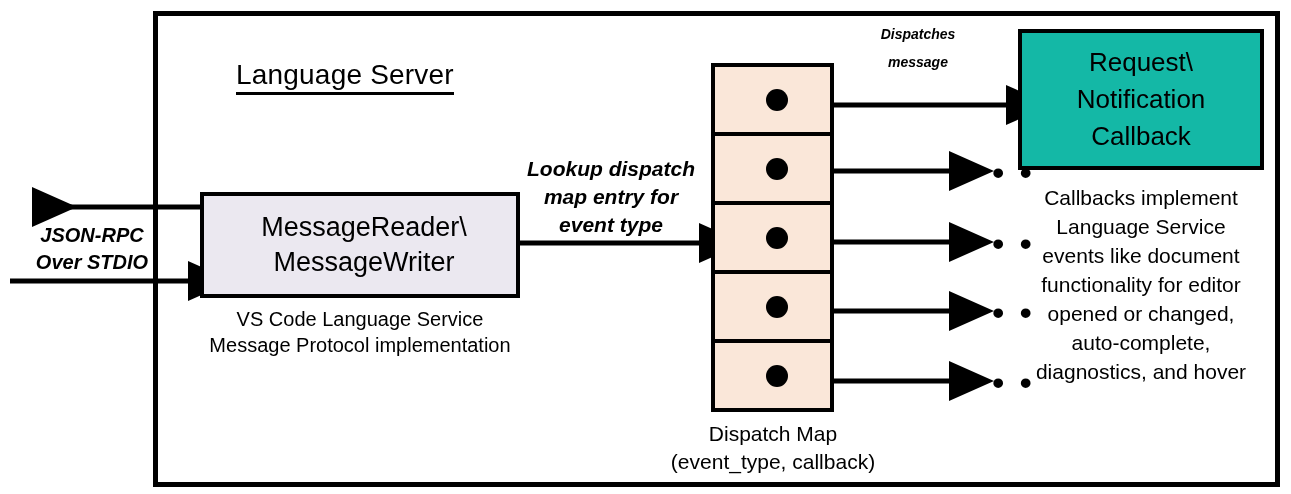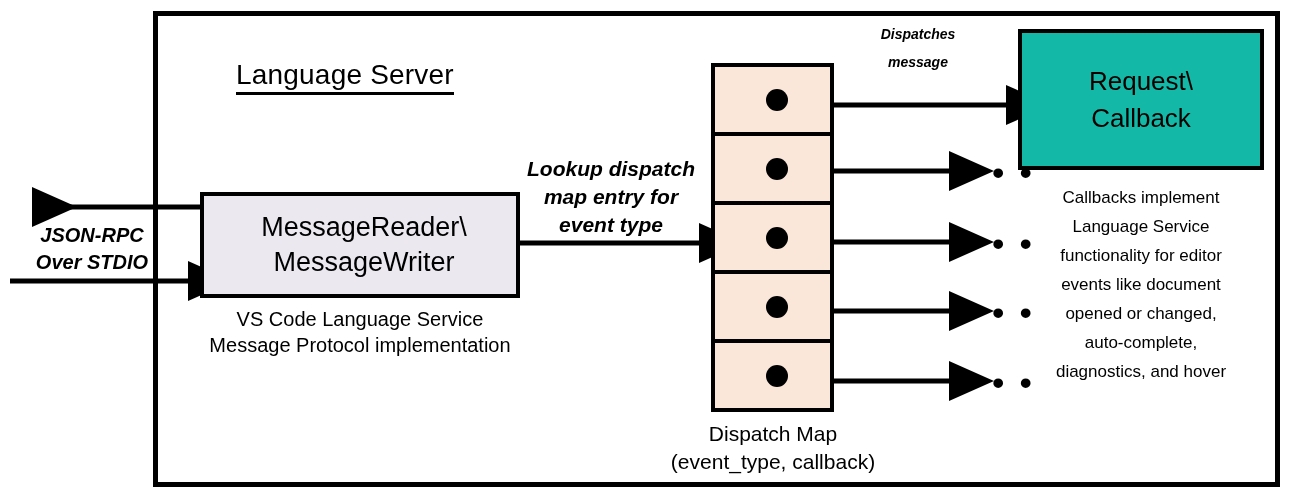--- a/index.html
+++ b/index.html
@@ -181,21 +181,21 @@
     line-height: 37px;
     white-space: nowrap;
   }
 
   
   #callback-caption {
     left: 1010px;
     top: 183px;
     width: 262px;
     text-align: center;
-    font-size: 17px;
+    font-size: 21px;
     line-height: 29px;
   }
 
   
   .ellipsis {
     position: absolute;
     font-size: 34px;
     line-height: 20px;
     font-weight: 700;
     letter-spacing: 3px;
@@ -300,25 +300,26 @@
     <div>(event_type, callback)</div>
   </div>
 
   <div class="ellipsis" style="left:965px; top:162px;">• • •</div>
   <div class="ellipsis" style="left:965px; top:233px;">• • •</div>
   <div class="ellipsis" style="left:965px; top:302px;">• • •</div>
   <div class="ellipsis" style="left:965px; top:372px;">• • •</div>
 
   <div class="abs" id="callback-box">
     <div class="line">Request\</div>
+    <div class="line">Notification</div>
     <div class="line">Callback</div>
   </div>
   <div class="abs" id="callback-caption">
     <div>Callbacks implement</div>
     <div>Language Service</div>
+    <div>events like document</div>
     <div>functionality for editor</div>
-    <div>events like document</div>
     <div>opened or changed,</div>
     <div>auto-complete,</div>
     <div>diagnostics, and hover</div>
   </div>
 
 </div>
 
 </body></html>

